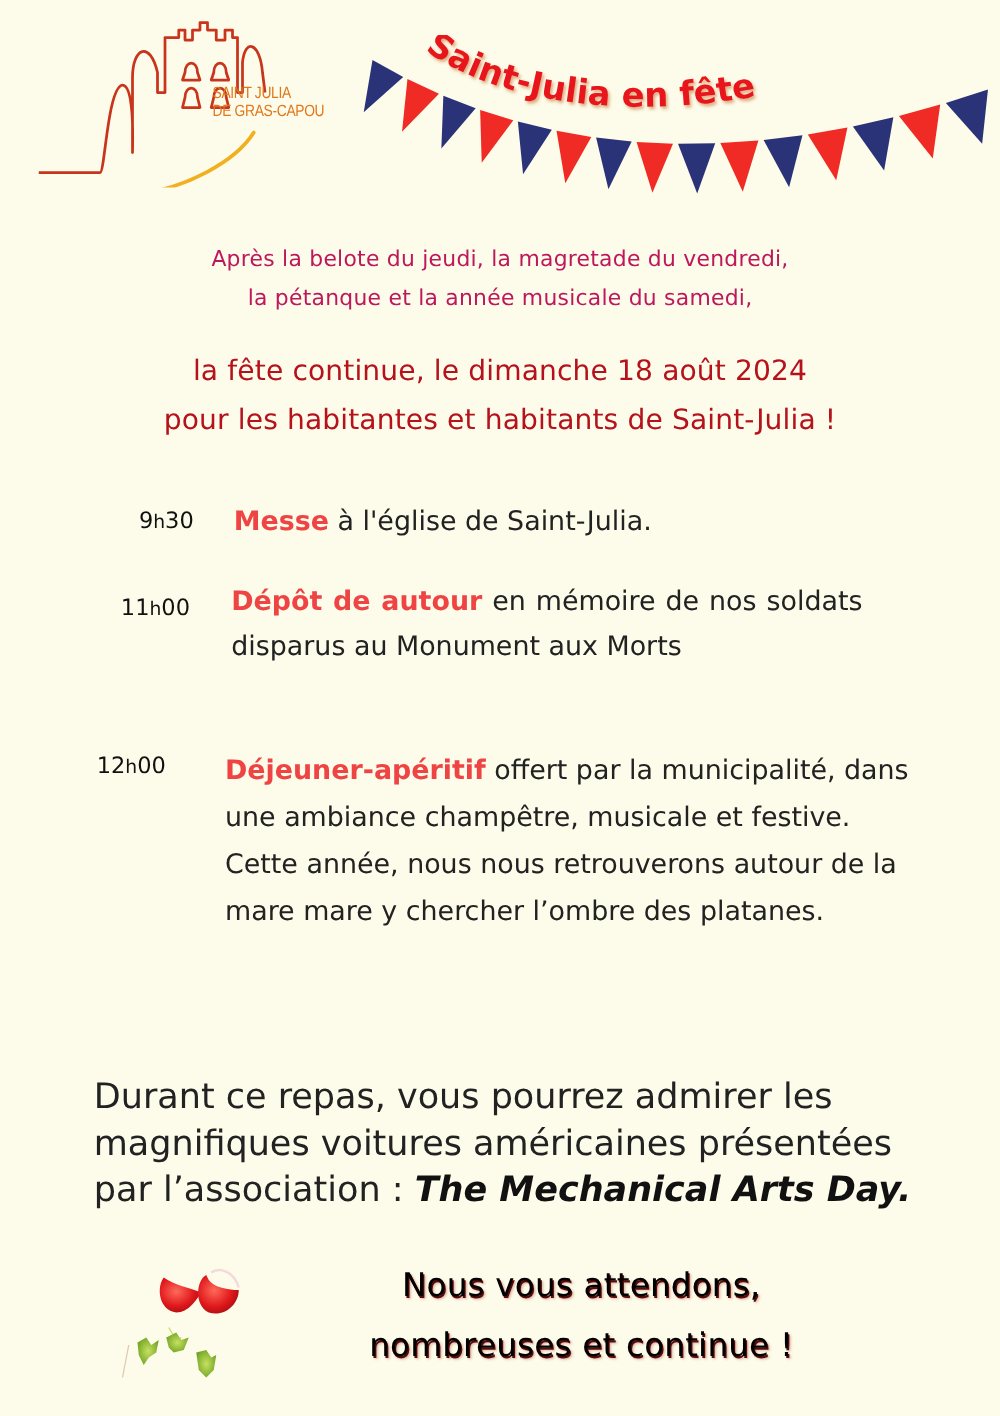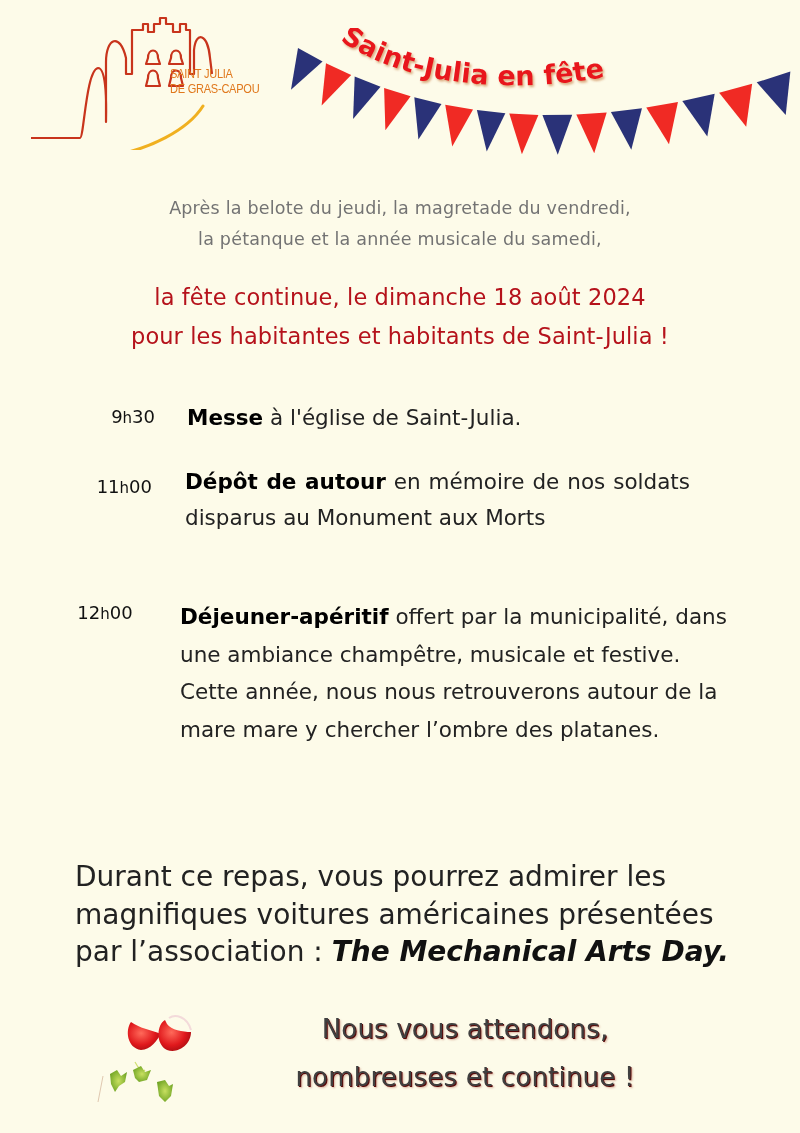--- a/index.html
+++ b/index.html
@@ -10,30 +10,30 @@
     position: relative;
     color: #1a1a1a;
   }
   .abs { position: absolute; }
   #logo { left: 28px; top: 10px; width: 260px; height: 140px; }
   #logo-text { left: 170px; top: 66px; color: #e0781c; font-family: "Liberation Sans", sans-serif; font-size: 13px; line-height: 15px; letter-spacing: -0.3px; font-weight: normal; transform: scaleX(0.85); transform-origin: left top; }
   #bunting { left: 290px; top: 20px; width: 510px; height: 140px; }
   #banner-title {
     left: 330px; top: 28px; width: 380px; height: 80px;
   }
-  .intro { left: 0; width: 800px; text-align: center; font-size: 17.5px; color: #737373; font-family: "DejaVu Sans", sans-serif; letter-spacing: 0.2px; }
+  .intro { left: 0; width: 800px; text-align: center; font-size: 17.5px; color: #be185d; font-family: "DejaVu Sans", sans-serif; letter-spacing: 0.2px; }
   .headline { left: 0; width: 840px; text-align: center; font-size: 22.5px; color: #b5121b; font-family: "DejaVu Sans", sans-serif; letter-spacing: 0.1px; }
   .time { font-family: "DejaVu Sans", sans-serif; font-weight: normal; font-size: 18px; color: #111; text-align: right; width: 100px; }
   .time .h { font-size: 15px; }
   .desc { font-family: "DejaVu Sans", sans-serif; font-size: 21.5px; line-height: 36px; color: #222; width: 560px; }
-  .desc b { font-weight: bold; color: #000000; }
+  .desc b { font-weight: bold; color: #ef4444; }
   .desc.justify { text-align: justify; text-align-last: left; width: 505px; }
   .outro { left: 75px; top: 858px; width: 660px; font-size: 28px; line-height: 37.5px; color: #222; font-family: "DejaVu Sans", sans-serif; }
   .outro b { font-style: italic; font-weight: bold; color: #111; }
-  .closing { left: 170px; width: 590px; text-align: center; font-size: 26px; color: #404040; font-family: "DejaVu Sans", sans-serif; letter-spacing: 0.2px;
+  .closing { left: 170px; width: 590px; text-align: center; font-size: 26px; color: #000000; font-family: "DejaVu Sans", sans-serif; letter-spacing: 0.2px;
     text-shadow: 1px 1px 0 #5a0a0a, 2px 2px 2px rgba(150,40,20,0.35); }
   #deco { left: 95px; top: 1010px; width: 115px; height: 105px; }
 </style>
 </head>
 <body>
 
 <svg id="logo" class="abs" viewBox="0 0 260 140">
   <g fill="none" stroke="#c8341c" stroke-width="2.2" stroke-linejoin="round">
 
     <path d="M3 128 L52 128 C56 128 58 60 70 58 C80 58 78 108 78 112 L78 52 C78 28 92 22 98 48 L98 64 L104 64 L104 20 L115 20 L115 14 L120 14 L120 22 L126 22 L126 14 L132 14 L132 8 L138 8 L138 14 L145 14 L145 22 L152 22 L152 14 L158 14 L158 20 L162 20 L162 64 L166 64 L166 40 C168 20 180 24 182 48 L184 64"></path>

